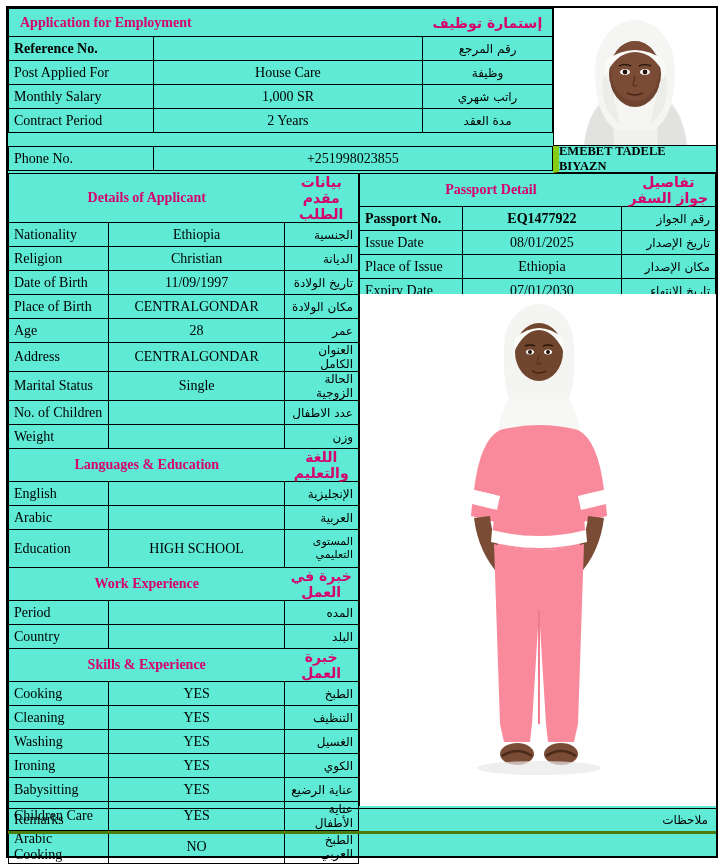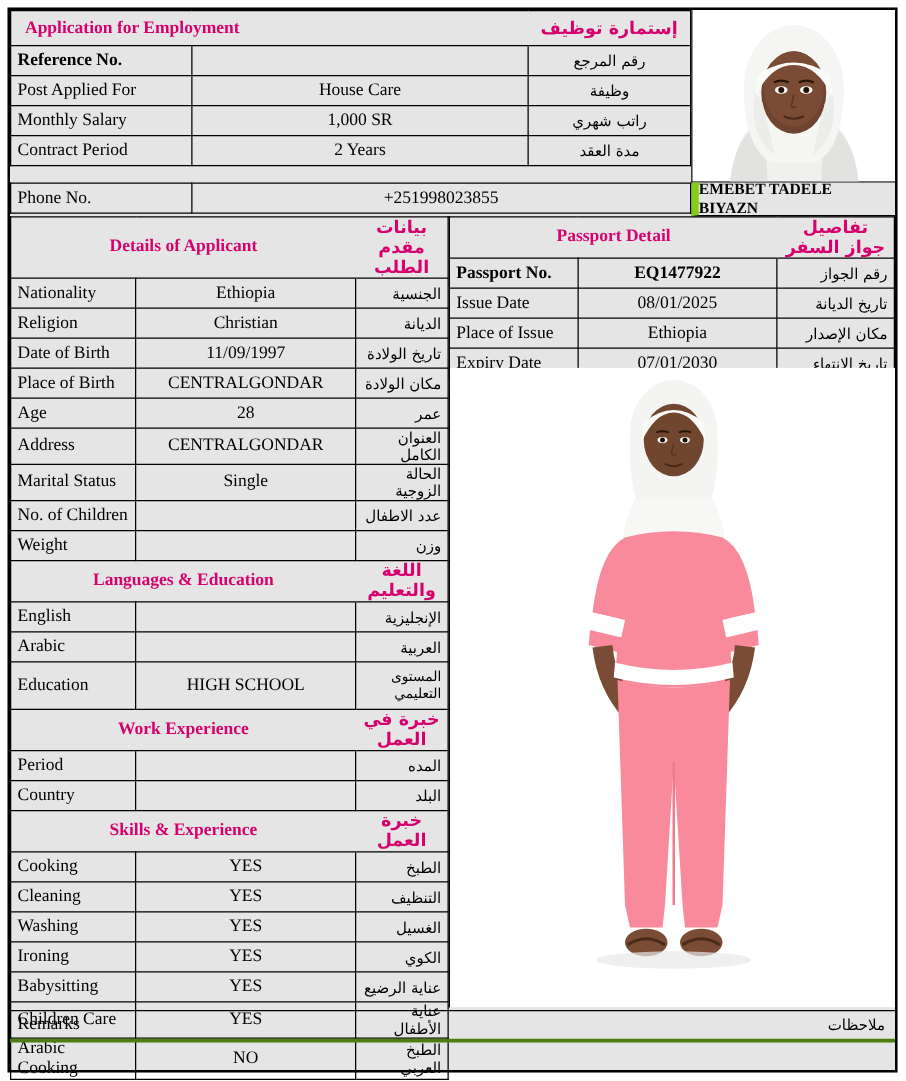--- a/index.html
+++ b/index.html
@@ -13,21 +13,21 @@
     font-size: 14px;
     color: #000;
     position: relative;
     overflow: hidden;
   }
   .page {
     position: absolute;
     left: 6px; top: 6px;
     width: 712px; height: 852px;
     border: 2px solid #000;
-    background: #e5e5e5;
+    background: #5eead4;
     padding-left: 28px;
   }
 
   
   table { border-collapse: collapse; }
   td { border: 1px solid #000; padding: 0 5px; height: 24px; vertical-align: middle; }
   .ar { font-family: "DejaVu Sans", sans-serif; font-size: 12px; direction: rtl; text-align: right; }
   .ctr { text-align: center; }
   .hdr-pink { color: #d6006e; font-weight: bold; text-align: center; font-size: 14px; }
   .bold { font-weight: bold; }
@@ -312,21 +312,21 @@
         <td class="hdr-pink ar" style="width:94px;border-left:none;">تفاصيل جواز السفر</td>
       </tr>
       <tr>
         <td class="p1 bold">Passport No.</td>
         <td class="p2 ctr bold">EQ1477922</td>
         <td class="p3 ar">رقم الجواز</td>
       </tr>
       <tr>
         <td class="p1">Issue Date</td>
         <td class="p2 ctr">08/01/2025</td>
-        <td class="p3 ar">تاريخ الديانة</td>
+        <td class="p3 ar">تاريخ الإصدار</td>
       </tr>
       <tr>
         <td class="p1">Place of Issue</td>
         <td class="p2 ctr">Ethiopia</td>
         <td class="p3 ar">مكان الإصدار</td>
       </tr>
       <tr>
         <td class="p1">Expiry Date</td>
         <td class="p2 ctr">07/01/2030</td>
         <td class="p3 ar">تاريخ الانتهاء</td>

